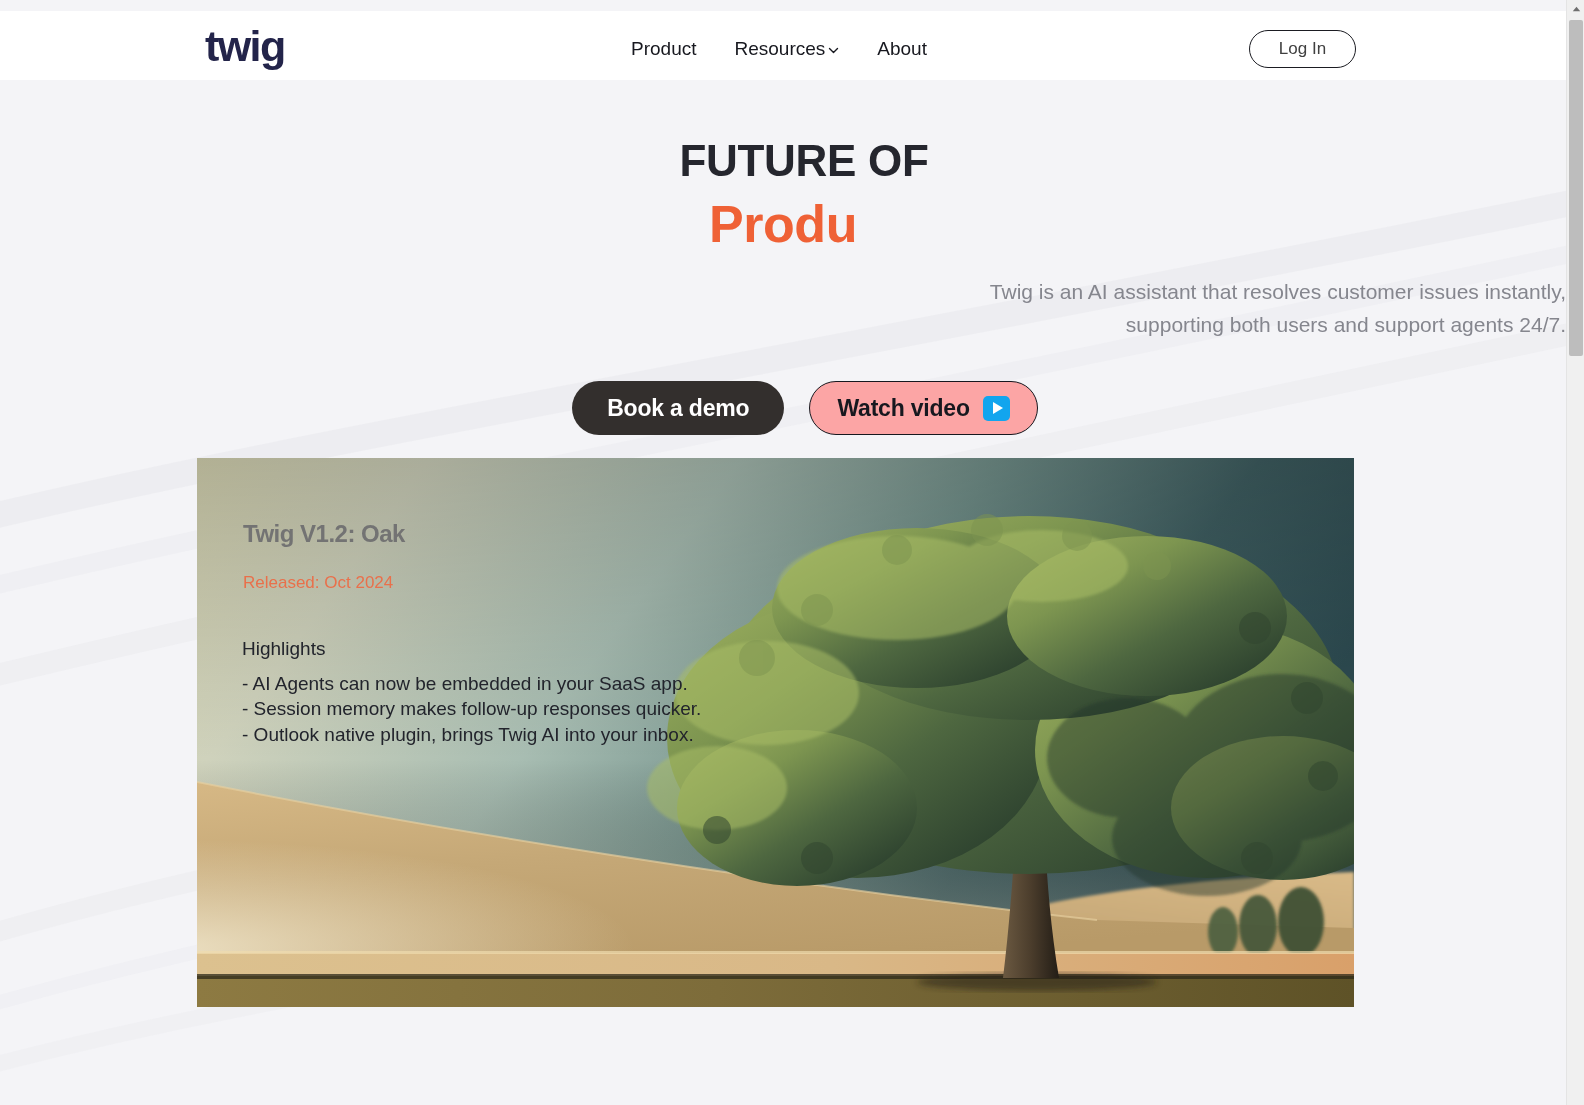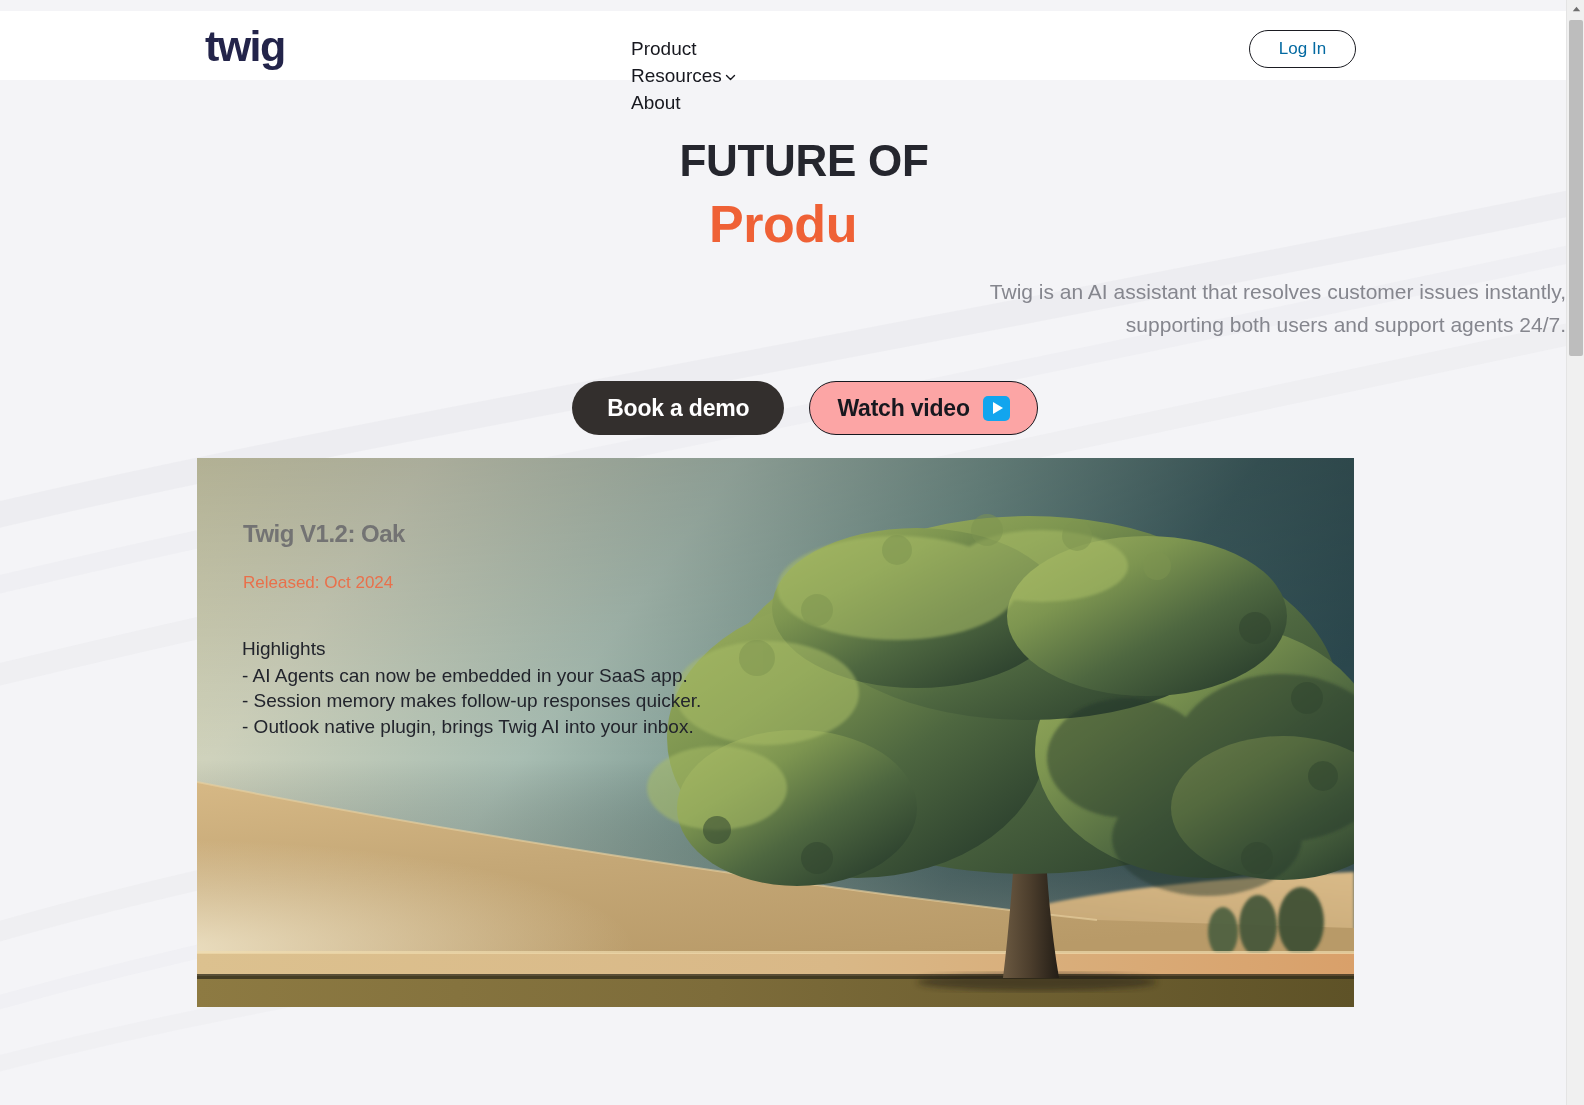--- a/index.html
+++ b/index.html
@@ -25,35 +25,35 @@
     position:absolute; left:0; top:11px; width:1566px; height:69px;
     background:#ffffff; z-index:5;
   }
   .logo{
     position:absolute; left:205px; top:12px;
     font-size:43px; font-weight:bold; color:#23244a;
     letter-spacing:-1.6px; line-height:46px;
   }
   .nav{
     position:absolute; left:631px; top:24px;
-    display:flex; align-items:flex-start; flex-direction:column;
+    display:flex; align-items:center; gap:38px;
   }
   .nav-item{
     font-size:19px; color:#17181f; line-height:27px;
     display:flex; align-items:center; gap:3px; cursor:pointer;
     white-space:nowrap;
   }
   .chev{ display:inline-block; width:11px; height:11px; position:relative; top:2px;}
   .chev svg{ display:block; }
   .login-btn{
     position:absolute; left:1249px; top:19px;
     width:107px; height:38px; border:1.3px solid #1b1c22;
     border-radius:19px; background:#ffffff;
     font-family:"Liberation Sans", sans-serif;
-    font-size:17px; color:#0369a1; cursor:pointer;
+    font-size:17px; color:#404040; cursor:pointer;
     display:flex; align-items:center; justify-content:center;
   }
 
   
   .hero{ position:absolute; left:0; top:69px; width:1566px; z-index:2; }
   .hero-line1{
     text-align:center; margin-top:66px;
     font-size:44px; font-weight:bold; color:#25262e;
     letter-spacing:-0.3px; line-height:52px;padding-left:42px;
   }
@@ -113,21 +113,21 @@
     letter-spacing:-0.5px; line-height:42px;
   }
   .card-released{
     position:absolute; left:46px; top:113px;
     font-size:17px; color:#e9704b; line-height:24px;
   }
   .card-high{
     position:absolute; left:45px; top:178px;
     font-size:19px; color:#22242c; line-height:25.6px;
   }
-  .card-high .hl-head{ margin-bottom:1px; }
+  .card-high .hl-head{ margin-bottom:9px; }
 
   
   .scrollbar{
     position:absolute; right:0; top:0; width:18px; height:1105px;
     background:#f0f0f0; z-index:20; border-left:1px solid #e4e4e4;
   }
   .sb-up{
     position:absolute; top:0; left:0; width:18px; height:18px;
     display:flex; align-items:center; justify-content:center;
   }

